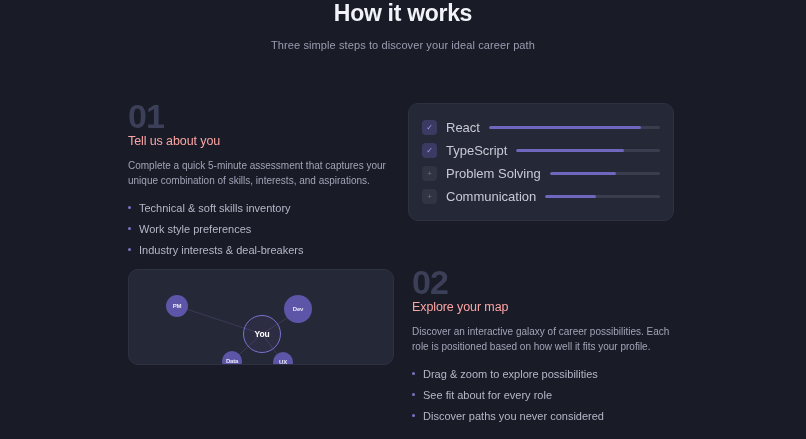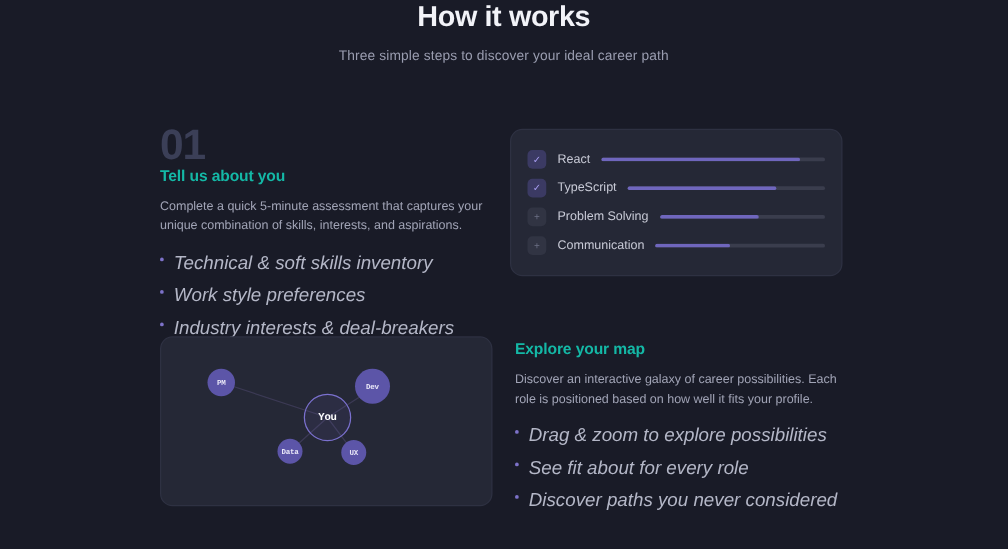--- a/index.html
+++ b/index.html
@@ -43,40 +43,39 @@
 
   .step-num {
     font-size: 34px;
     font-weight: bold;
     color: #3b3f57;
     line-height: 0.82;
     letter-spacing: -1px;
   }
   .step-title {
     font-size: 12.5px;
-    font-weight: bold;
-    color: #14b8a6;
+    font-weight: normal;
+    color: #fca5a5;
     margin-top: 3px;
     letter-spacing: -0.1px;
   }
   .step-desc {
     margin-top: 10px;
     font-size: 10px;
     line-height: 1.55;
     color: #a1a4b6;
   }
   .bullets { margin-top: 13px; list-style: none; }
   .bullets li {
     position: relative;
     padding-left: 11px;
-    font-size: 15px;
+    font-size: 11px;
     color: #b4b7c7;
     margin-bottom: 8px;
     line-height: 1.2;
-    font-style: italic;
   }
   .bullets li .dot {
     position: absolute;
     left: 0; top: 4px;
     width: 3px; height: 3px;
     border-radius: 50%;
     background: #7d72c9;
   }
 
   
@@ -97,45 +96,44 @@
     width: 15px; height: 15px;
     border-radius: 4px;
     flex: 0 0 15px;
     display: flex; align-items: center; justify-content: center;
     font-size: 8px;
     line-height: 1;
   }
   .chk.on  { background: #3b3a63; color: #a79df0; }
   .chk.off { background: #313443; color: #6c7085; }
   .skill-name {
-    font-size: 10px;
+    font-size: 13px;
     color: #c8cad6;
     white-space: nowrap;
   }
   .bar {
     flex: 1;
     height: 3px;
     border-radius: 2px;
     background: #3a3d4d;
     overflow: hidden;
   }
   .bar > i {
     display: block;
     height: 100%;
     border-radius: 2px;
     background: #6f66bd;
   }
 
   
   .galaxy-card {
     width: 266px;
-    height: 136px;
+    height: 96px;
     position: relative;
     overflow: hidden;
-    font-family: Liberation Mono, monospace;
   }
   .galaxy-card svg { position: absolute; inset: 0; }
   .node {
     position: absolute;
     border-radius: 50%;
     display: flex; align-items: center; justify-content: center;
     color: #e8e6f7;
     font-weight: bold;
     letter-spacing: -0.2px;
   }
@@ -233,20 +231,21 @@
 
         <div class="node sat" style="left:155px; top:25px; width:28px; height:28px;">Dev</div>
 
         <div class="node sat" style="left:93px; top:81px; width:20px; height:20px;">Data</div>
 
         <div class="node sat" style="left:144px; top:82px; width:20px; height:20px;">UX</div>
       </div>
     </div>
 
     <div class="col-text">
+      <div class="step-num">02</div>
       <div class="step-title">Explore your map</div>
       <div class="step-desc">Discover an interactive galaxy of career possibilities. Each role is positioned based on how well it fits your profile.</div>
       <ul class="bullets">
         <li>
           <span class="dot"></span>
           <span>Drag &amp; zoom to explore possibilities</span>
         </li>
         <li>
           <span class="dot"></span>
           <span>See fit about for every role</span>

